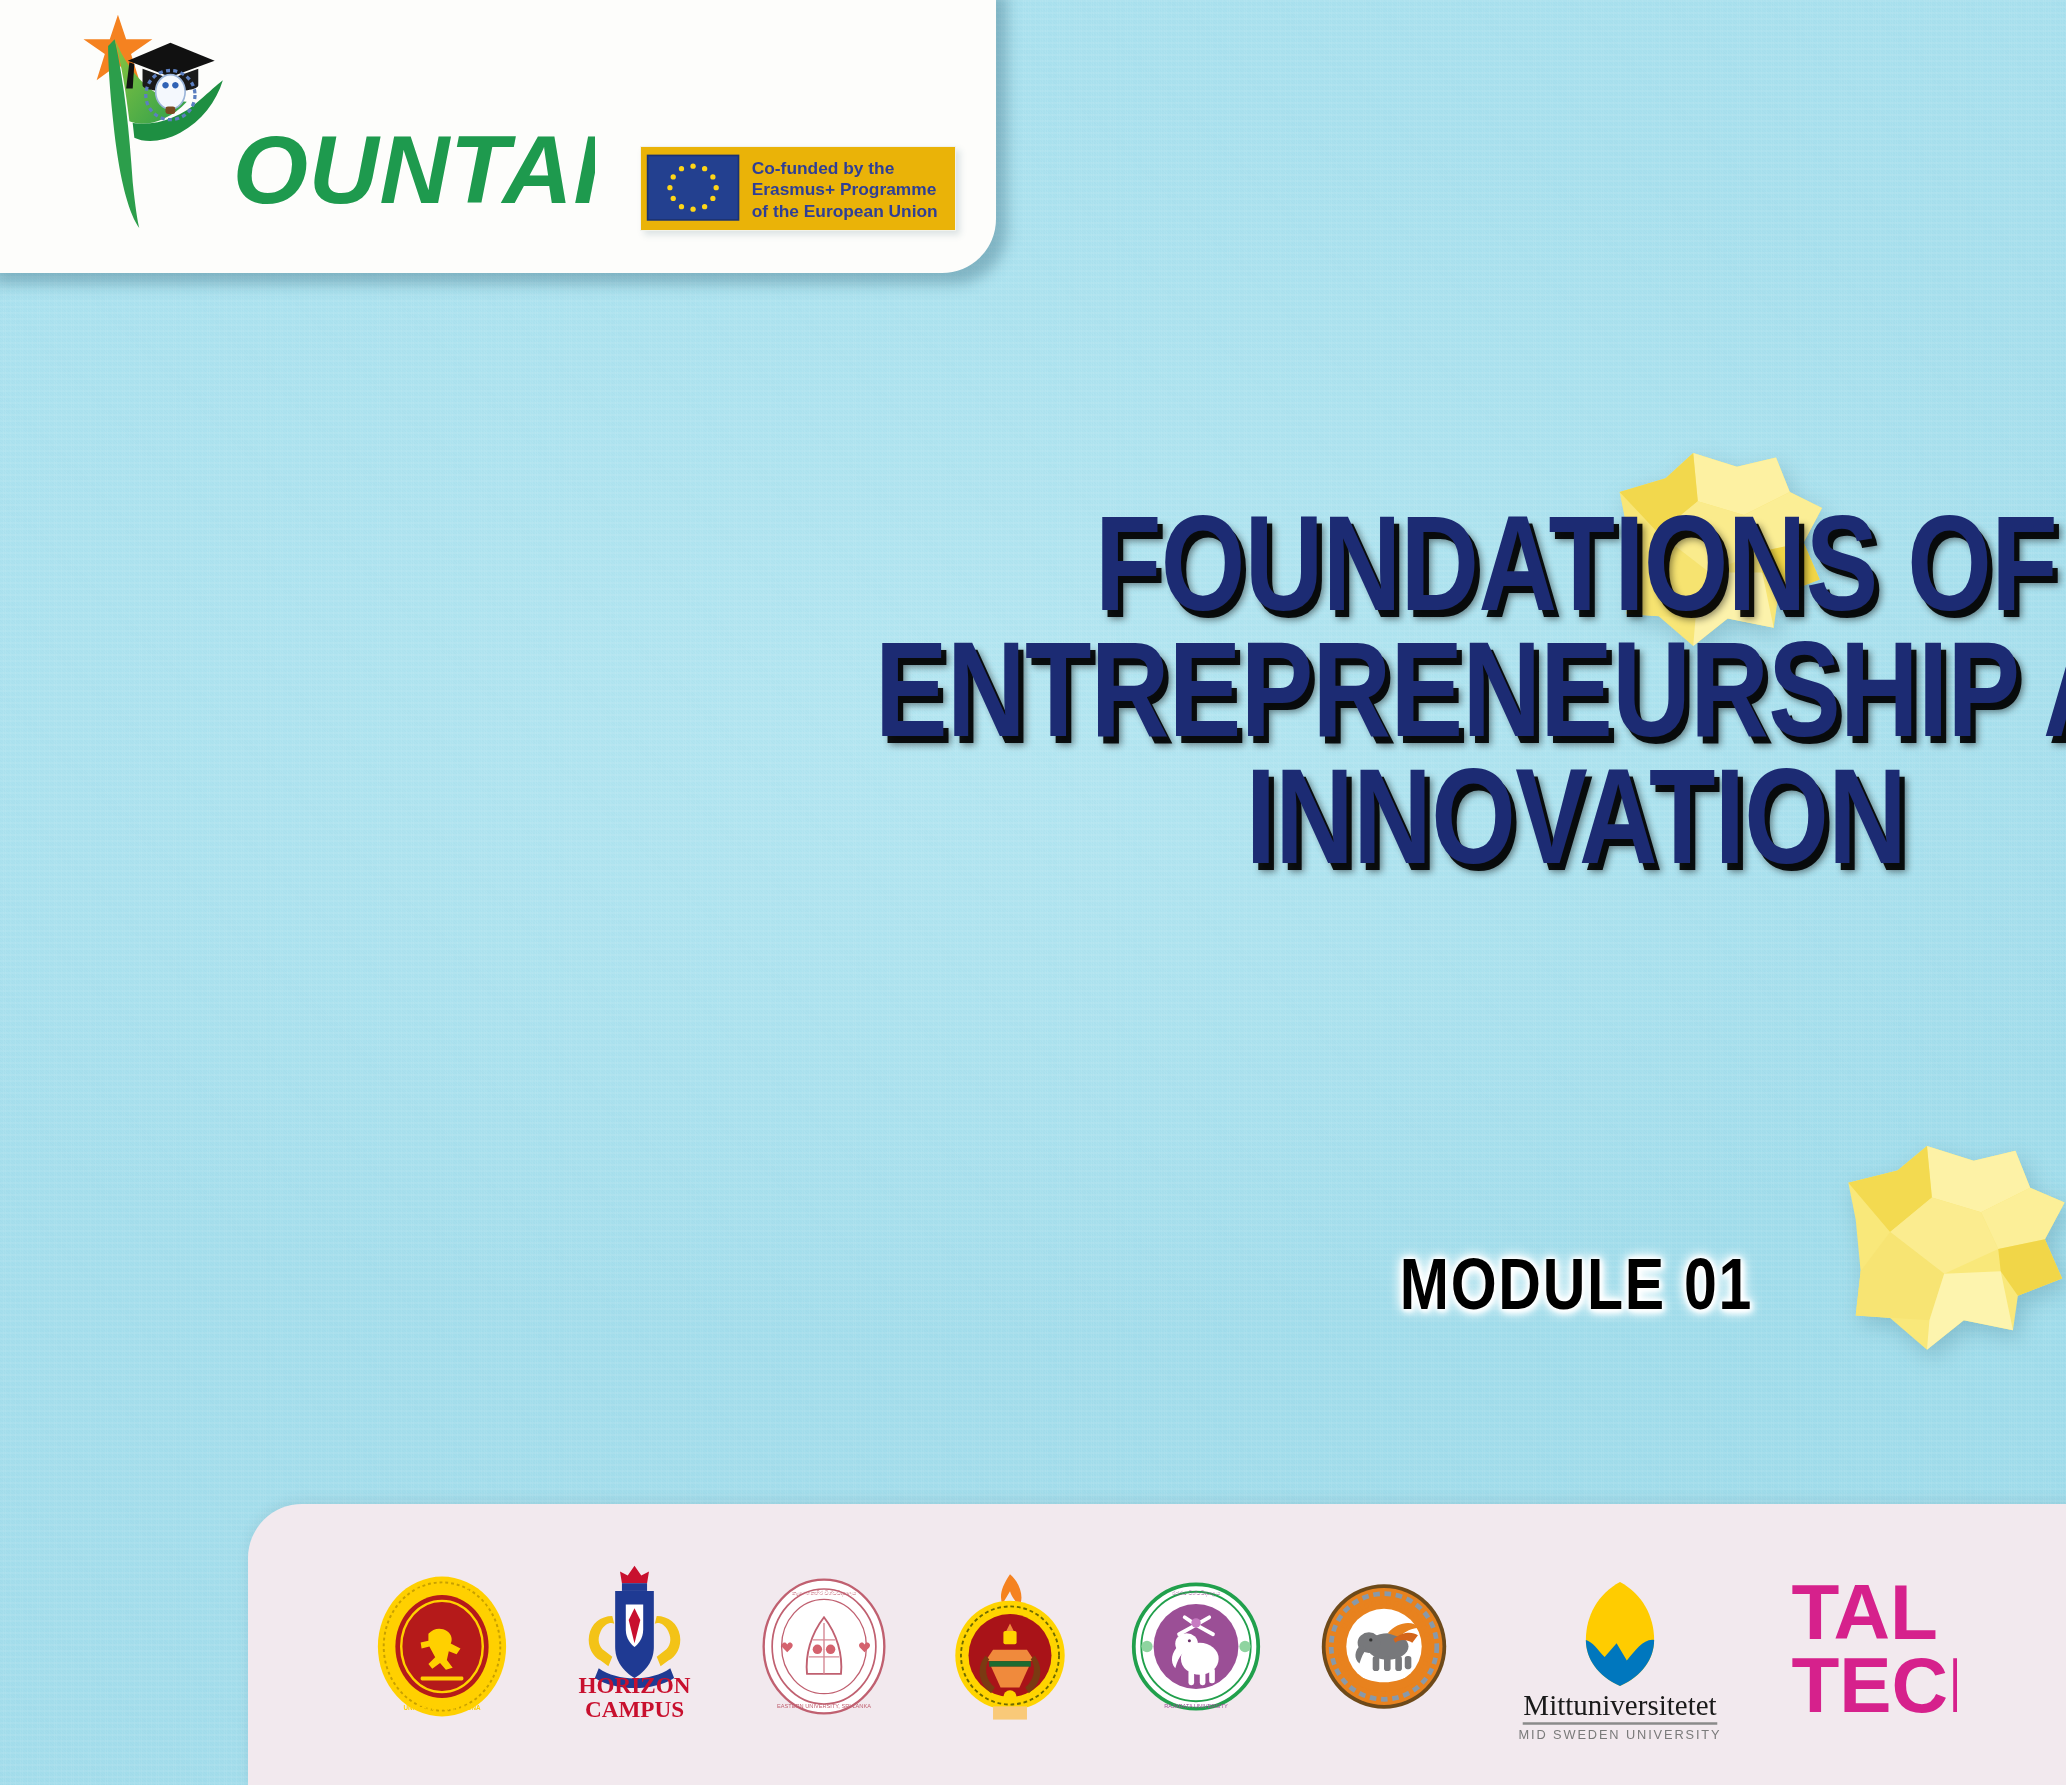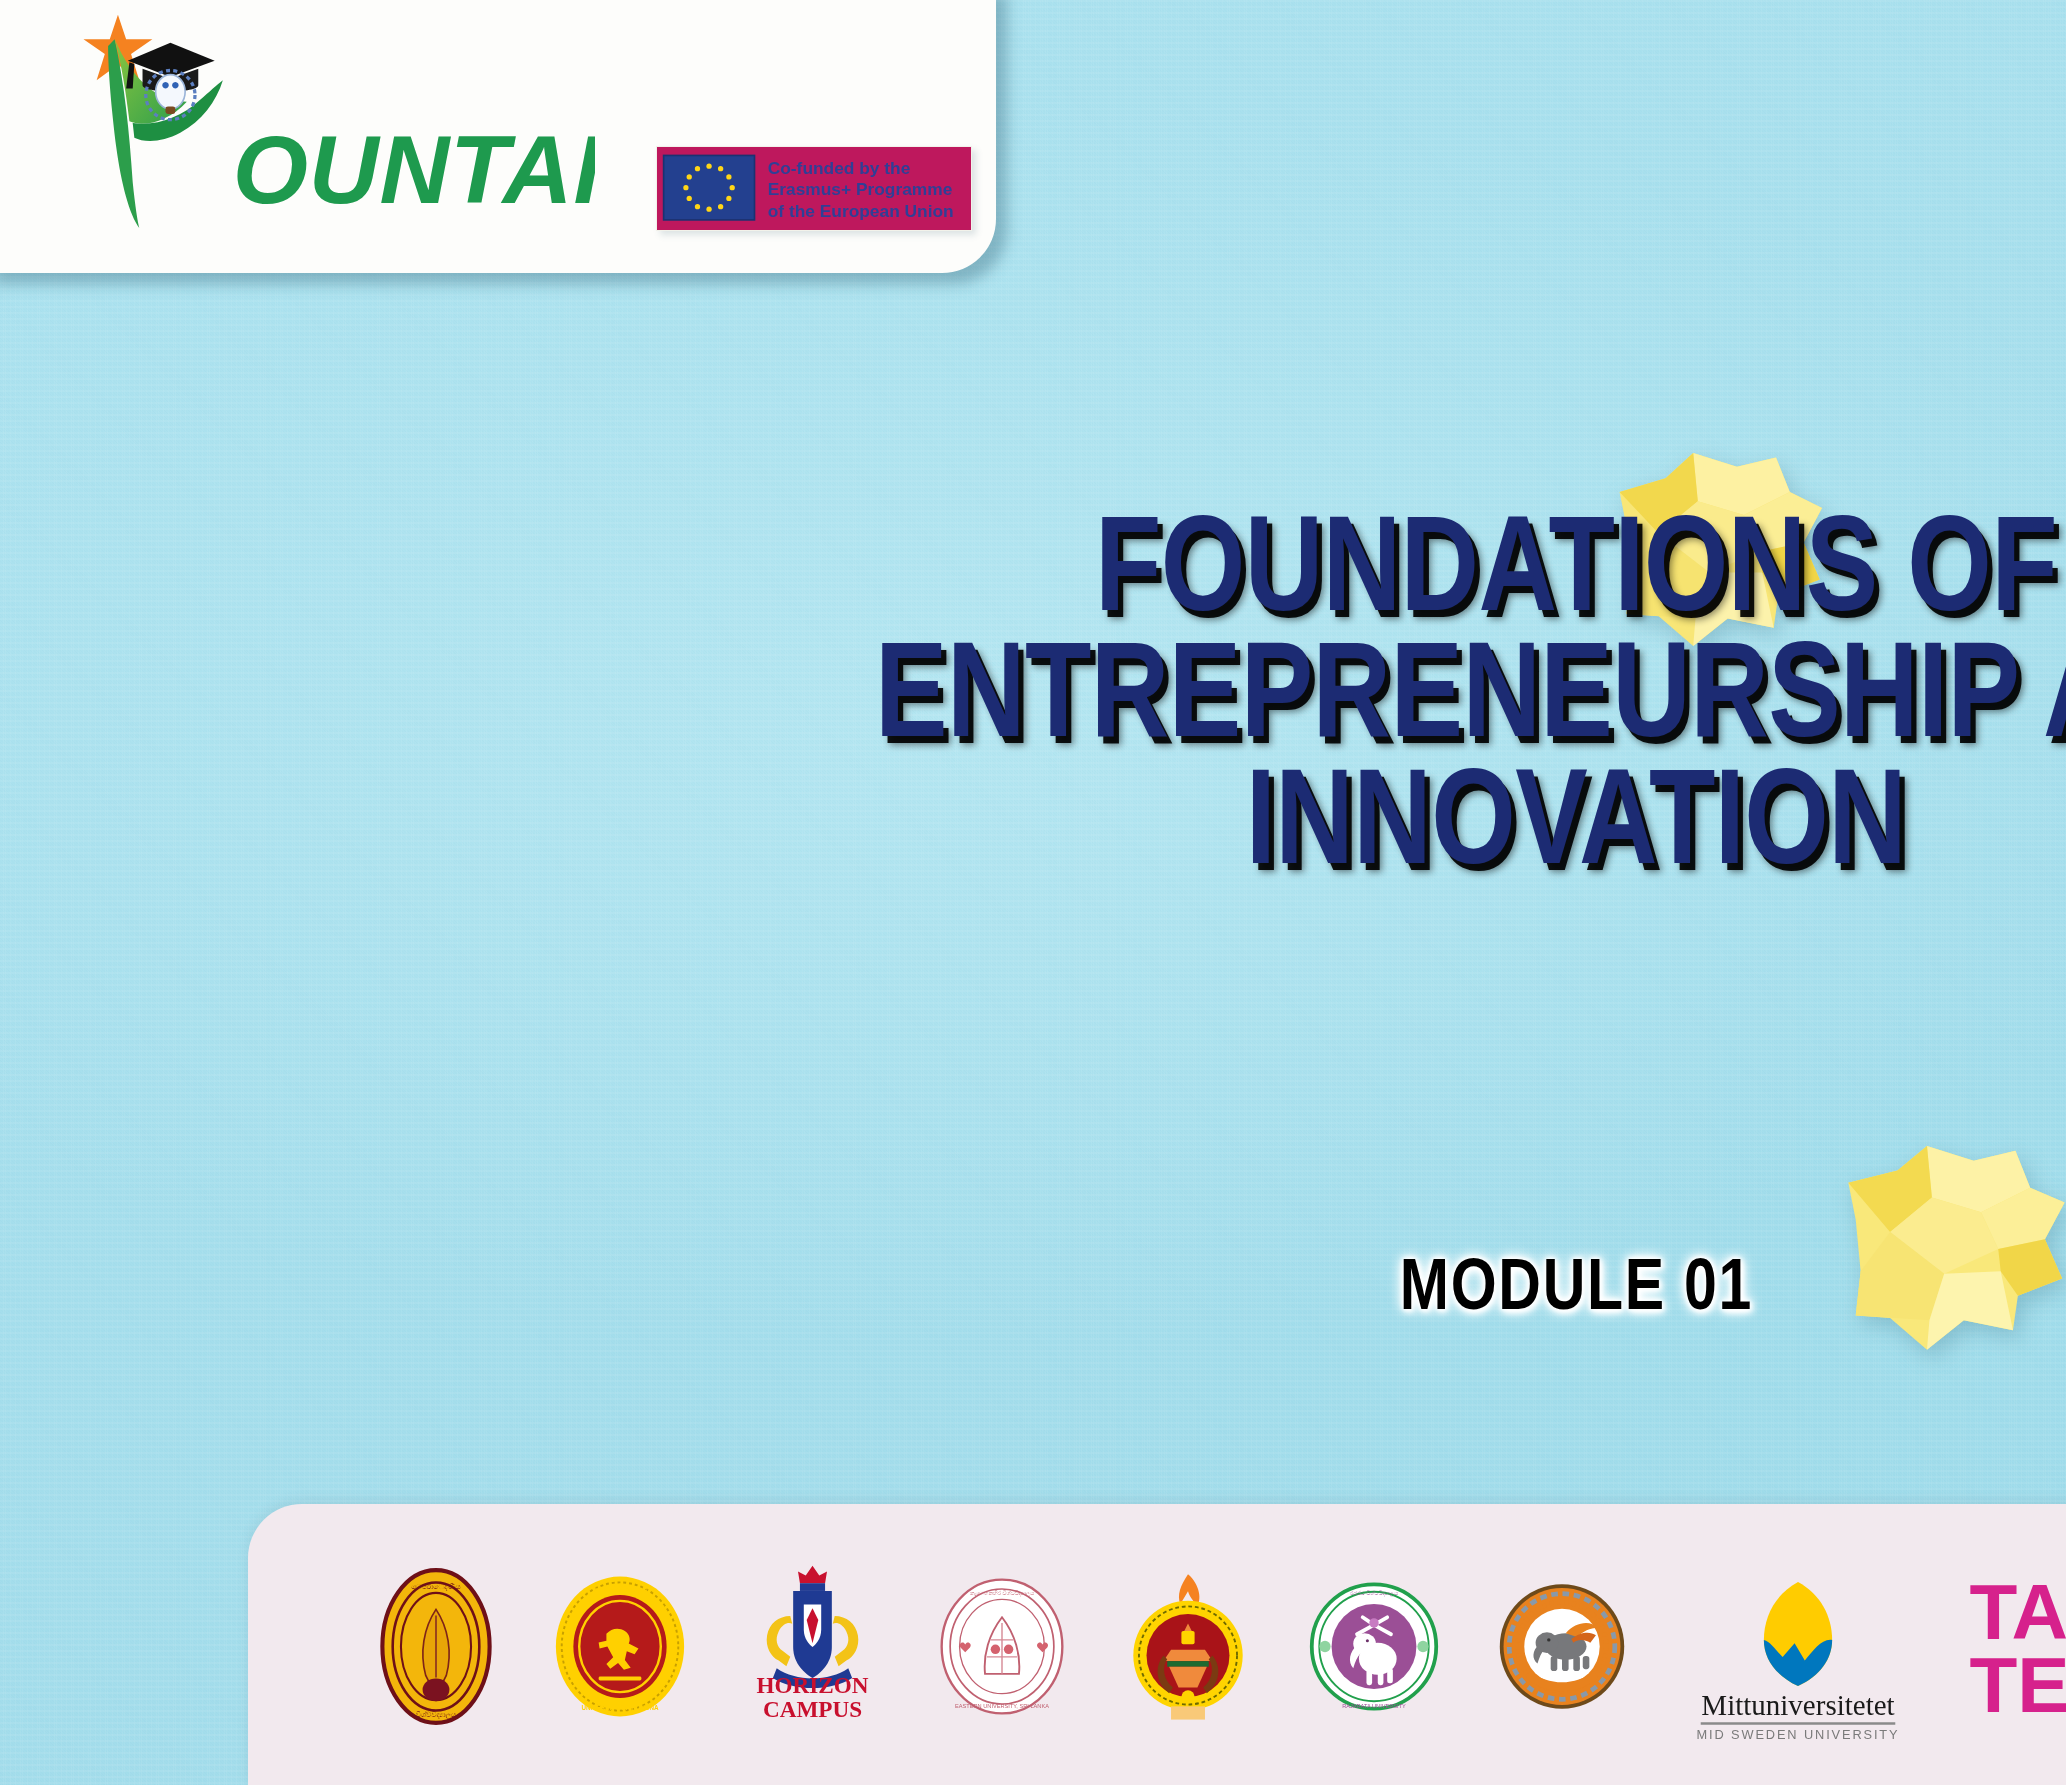--- a/index.html
+++ b/index.html
@@ -34,22 +34,22 @@
   #header-card{
     position:absolute;left:-16.5px;top:-16.5px;width:1012px;height:289px;
     background:#FDFDFB;
     border-bottom-right-radius:54px;
     box-shadow:10.7px 10.7px 14px rgba(40,90,110,.34);
     z-index:40;
   }
   #fountain-logo{position:absolute;left:70px;top:25px;width:541px;height:223px;}
   #fountain-logo svg{display:block;width:100%;height:100%;}
   #eu-badge{
-    position:absolute;left:672px;top:162px;width:314px;height:83px;
-    background:#be185d;border:1.2px solid #F2F2EA;
+    position:absolute;left:656px;top:162px;width:314px;height:83px;
+    background:#eab308;border:1.2px solid #F2F2EA;
     box-shadow:3.7px 3.7px 6.6px rgba(70,110,130,.18);
   }
   #eu-badge svg{display:block;width:100%;height:100%;}
 
   
   #title-block{
     position:absolute;left:446px;top:500px;width:2260px;
     z-index:30;text-align:center;
   }
   .title-line{
@@ -221,34 +221,20 @@
         </g>
         <text x="134" y="32" font-family="'Liberation Sans', sans-serif" font-size="21" font-weight="700" fill="#2F3F96">Co-funded by the</text>
         <text x="134" y="58" font-family="'Liberation Sans', sans-serif" font-size="21" font-weight="700" fill="#2F3F96">Erasmus+ Programme</text>
         <text x="134" y="84" font-family="'Liberation Sans', sans-serif" font-size="21" font-weight="700" fill="#2F3F96">of the European Union</text>
       </svg>
     </div>
   </div>
 
   <div id="partner-bar">
 
-    <div class="partner" style="width:178px;">
-      <svg width="124" height="165" viewBox="0 0 120 160">
-        <ellipse cx="60" cy="80" rx="52" ry="74" fill="#F3B60B" stroke="#6E1018" stroke-width="4"></ellipse>
-        <ellipse cx="60" cy="80" rx="42" ry="62" fill="none" stroke="#6E1018" stroke-width="2.5"></ellipse>
-        <ellipse cx="60" cy="80" rx="34" ry="52" fill="none" stroke="#6E1018" stroke-width="2"></ellipse>
-        <path d="M60 44 C 48 62 44 86 50 108 C 56 122 64 122 70 108 C 76 86 72 62 60 44Z" fill="#E8A507" stroke="#7E2418" stroke-width="1.6"></path>
-        <path d="M60 50 L60 110" stroke="#8A3020" stroke-width="1.6"></path>
-        <ellipse cx="60" cy="122" rx="13" ry="11" fill="#7B1220"></ellipse>
-        <g fill="#6E1018" font-family="'Liberation Sans',sans-serif" font-size="7">
-          <text x="60" y="24" text-anchor="middle">ෙපරාෙදණිය</text>
-          <text x="60" y="148" text-anchor="middle">විශ්වවිද්‍යාලය</text>
-        </g>
-      </svg>
-    </div>
 
     <div class="partner" style="width:190px;">
       <svg width="136" height="157" viewBox="0 0 140 150">
         <ellipse cx="70" cy="75" rx="66" ry="72" fill="#FFD000"></ellipse>
         <ellipse cx="70" cy="75" rx="60" ry="66" fill="none" stroke="#C8A000" stroke-width="2" stroke-dasharray="3 3"></ellipse>
         <ellipse cx="70" cy="75" rx="48" ry="53" fill="#B51A1A"></ellipse>
         <ellipse cx="70" cy="75" rx="42" ry="47" fill="none" stroke="#FFD000" stroke-width="2.5"></ellipse>
         <g fill="#FFD000">
           <path d="M56 62 c 5 -6 13 -7 19 -3 c 5 3 6 9 4 13 l 10 5 l -4 6 l -8 -3 l -2 9 l 6 8 l -7 2 l -6 -7 l -8 6 l -4 -5 l 7 -7 l -6 -11 l -8 2 l -1 -6 l 8 -2 Z"></path>
           <rect x="48" y="106" width="44" height="4" rx="1.5"></rect>

